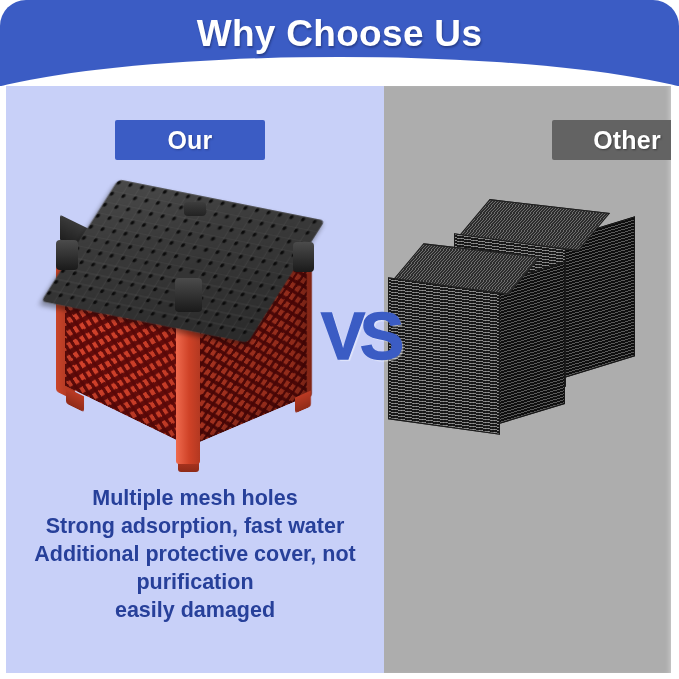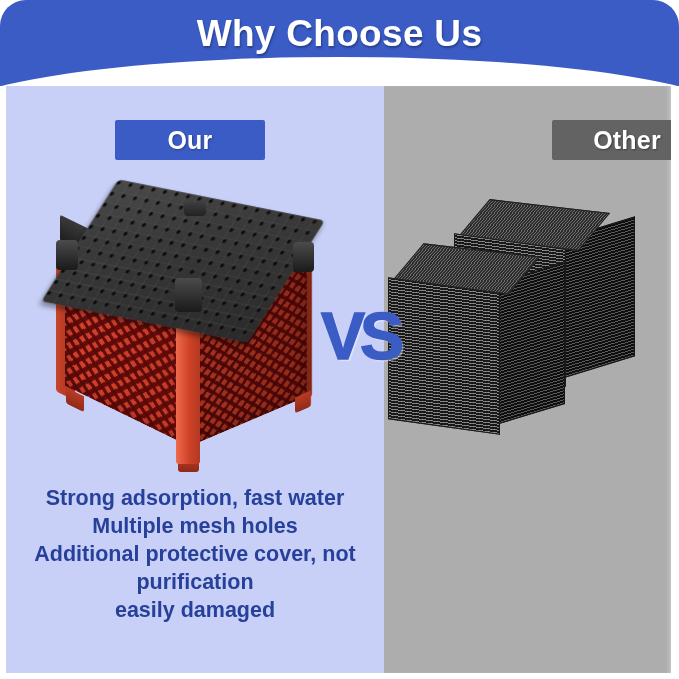--- a/index.html
+++ b/index.html
@@ -362,22 +362,22 @@
           <div class="rim-right"></div>
           <div class="top-cover"></div>
           <div class="post pb"></div>
           <div class="post pl"></div>
           <div class="post pr"></div>
           <div class="post pc"></div>
         </div>
       </div>
 
       <div class="bullets left-txt">
+        <p>Multiple mesh holes</p>
         <p>Strong adsorption, fast water</p>
-        <p>Multiple mesh holes</p>
         <p>Additional protective cover, not</p>
         <p>purification</p>
         <p>easily damaged</p>
       </div>
     </div>
 
     <div class="panel right">
 
       <div class="badge other">
         <span>Other</span>

